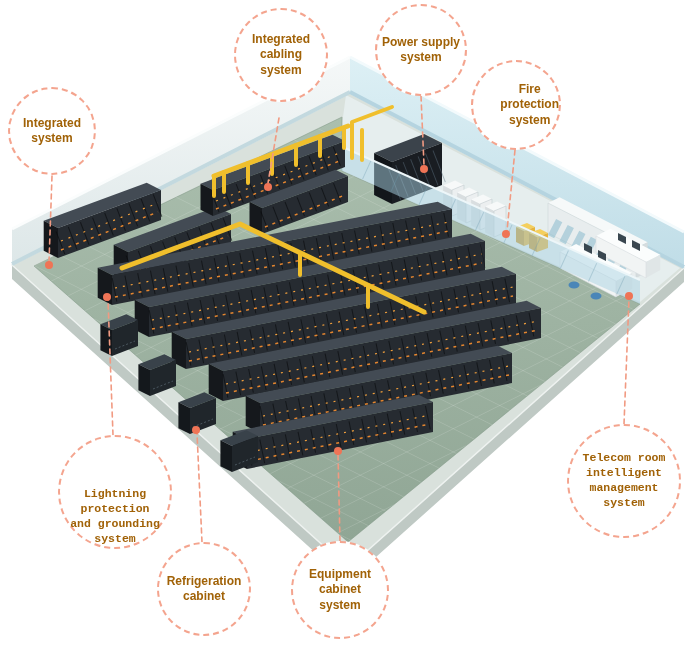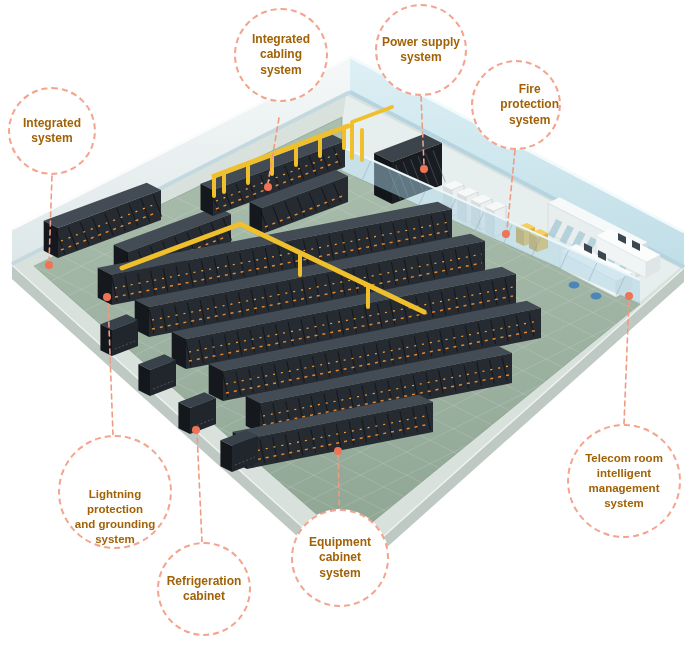--- a/index.html
+++ b/index.html
@@ -8,21 +8,21 @@
     font-family:"Liberation Sans",sans-serif;overflow:hidden;
   }
   .scene,.connectors{position:absolute;left:0;top:0;width:688px;height:645px;}
   .connectors{pointer-events:none;}
   .callout{
     position:absolute;box-sizing:border-box;border:2px dashed #f4a48e;border-radius:50%;
     background:#ffffff;display:flex;align-items:center;justify-content:center;
     text-align:center;color:#a16207;font-weight:bold;font-size:12px;line-height:1.28;
     white-space:pre-line;z-index:3;
   }
-  .callout.small-text{font-size:11.5px;line-height:1.3;}
+  .callout.small-text{font-size:11.5px;line-height:1.3;font-family:Liberation Mono, monospace;}
   .connectors{z-index:2;}
   .scene{z-index:1;}
 </style>
 </head>
 <body>
 
 <div class="stage">
 
   <svg class="scene" viewBox="0 0 688 645">
     <defs>
@@ -315,19 +315,19 @@
 protection
 and grounding
 system</span>
   </div>
 
   <div class="callout" style="left:157px;top:542px;width:94px;height:94px;">
     <span>Refrigeration
 cabinet</span>
   </div>
 
-  <div class="callout" style="left:291px;top:509px;width:98px;height:98px;">
+  <div class="callout" style="left:291px;top:541px;width:98px;height:98px;">
     <span>Equipment
 cabinet
 system</span>
   </div>
 
 </div>
 
 </body></html>

